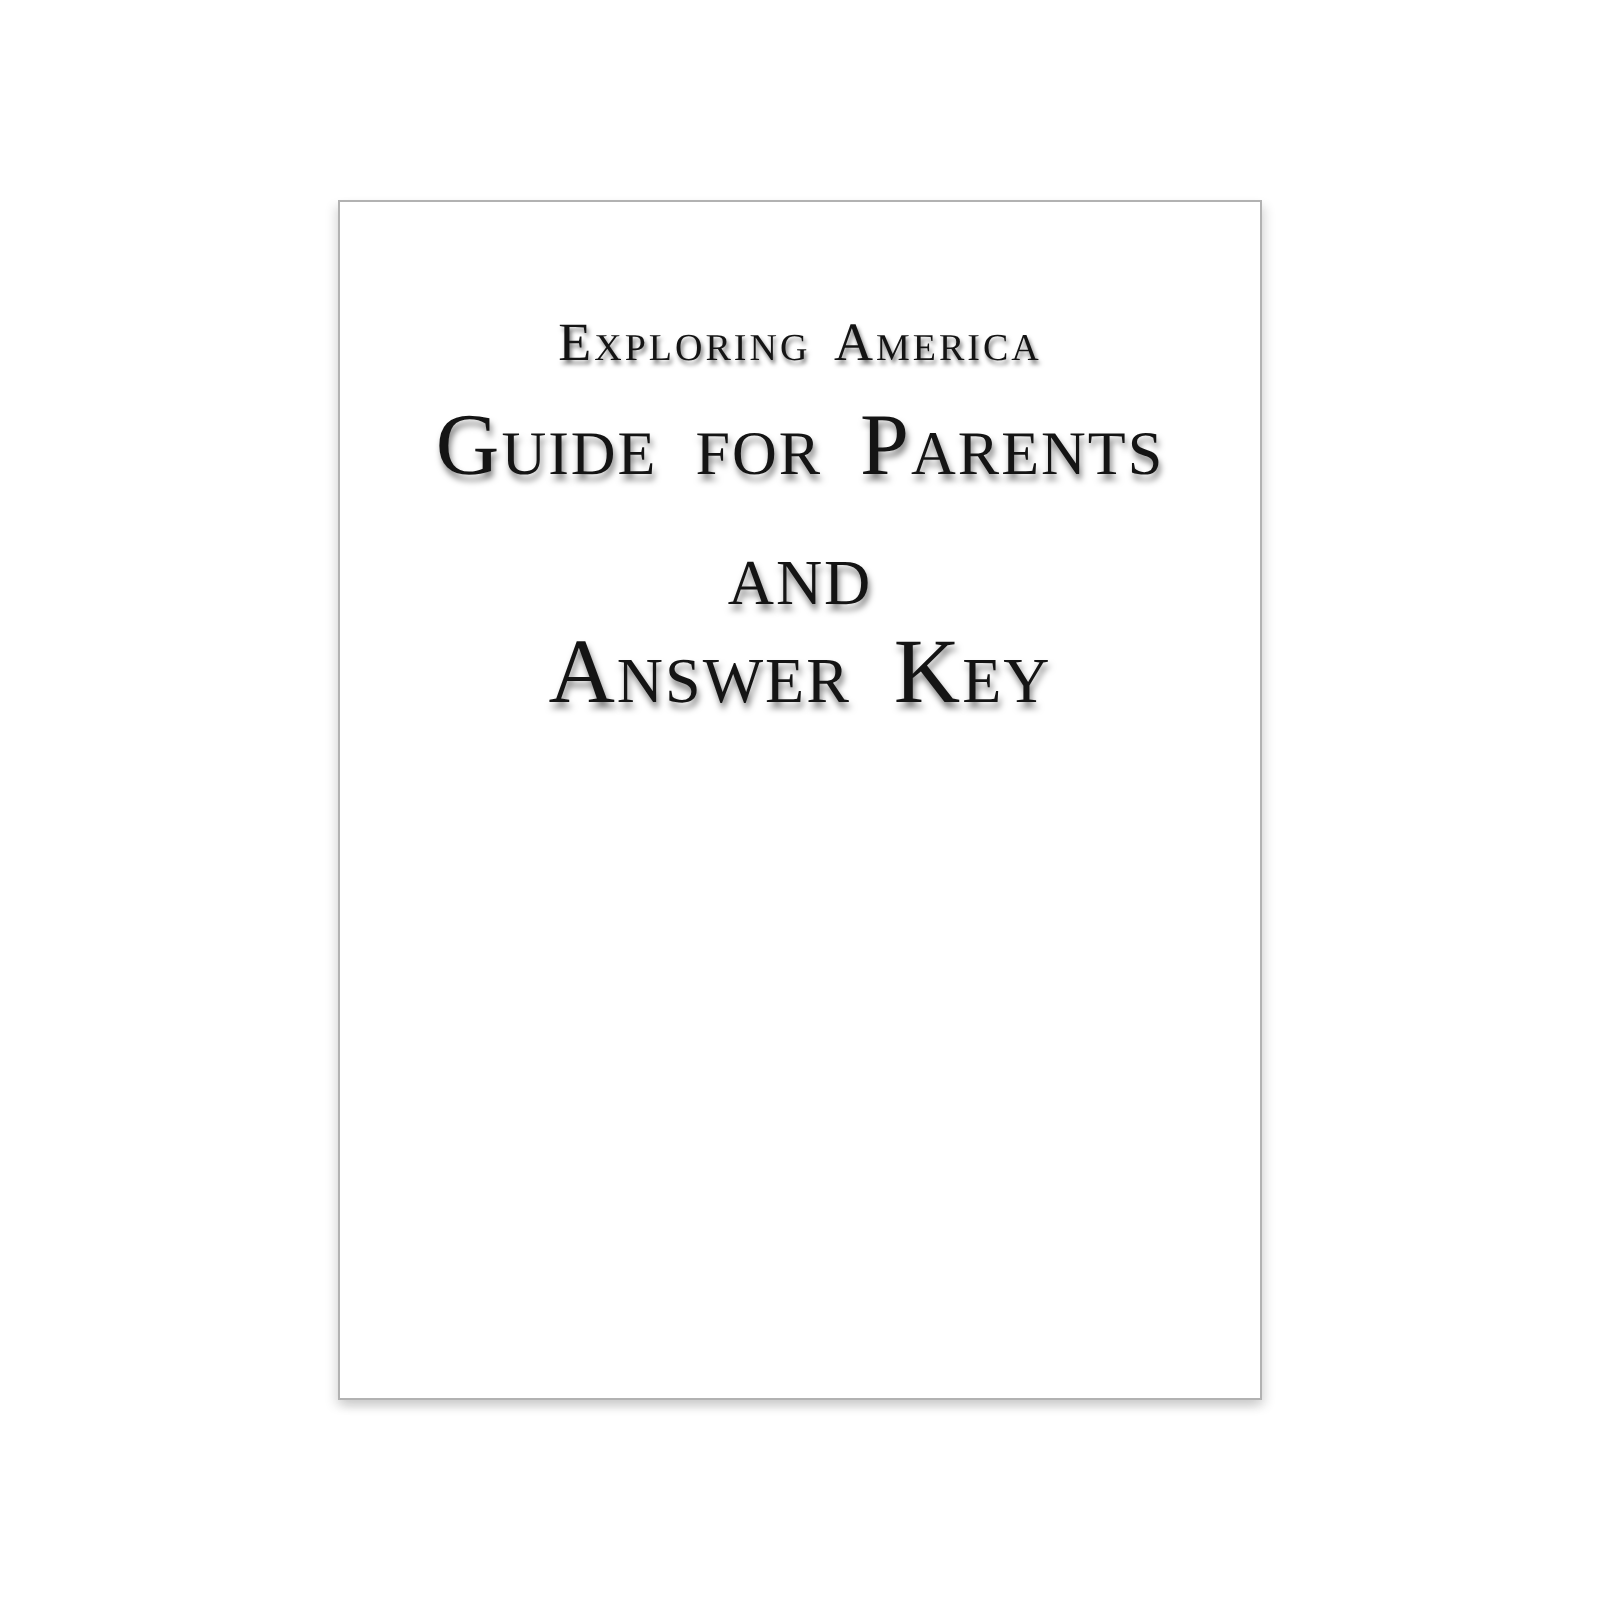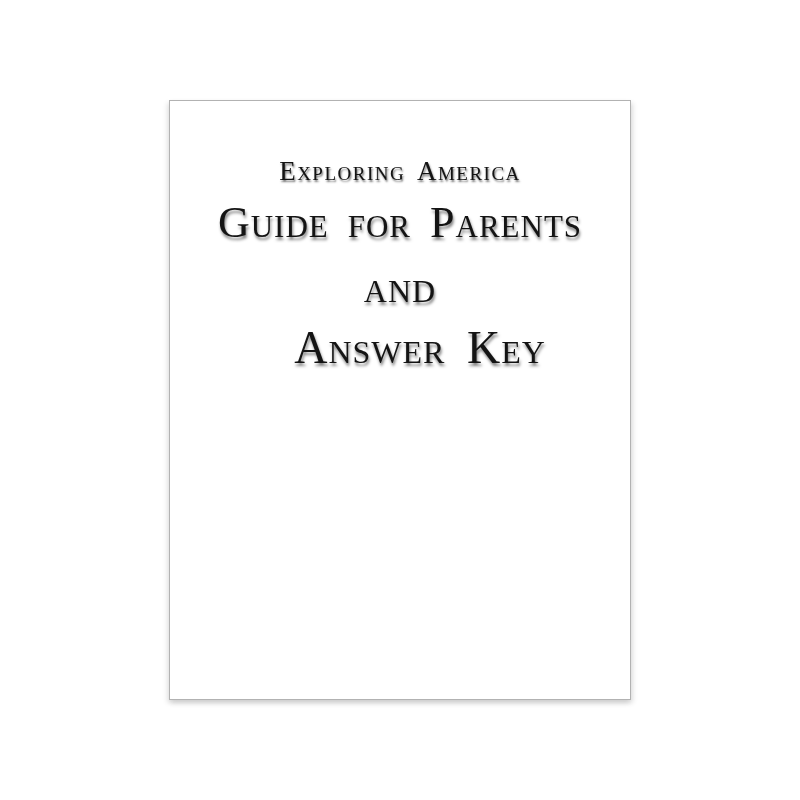--- a/index.html
+++ b/index.html
@@ -55,26 +55,25 @@
     word-spacing: 7px;
     text-shadow: 1px 3px 3px rgba(0,0,0,0.50);
   }
   .title-and {
     top: 163px;
     font-size: 46px;
     letter-spacing: 1px;
     text-shadow: 1px 3px 3px rgba(0,0,0,0.50);
   }
   .title-key {
-    top: 224px;
+    top: 212px;
     font-size: 46px;
     letter-spacing: 1px;
     word-spacing: 9px;
     text-shadow: 1px 3px 3px rgba(0,0,0,0.50);
-    margin-left: 20px;
   }
   .edition-badge {
     position: absolute;
     top: 287px;
     right: 0;
     width: 110px;
     height: 25px;
     background: var(--badge-bg);
     border-radius: 12px 0 0 12px;
     display: flex;

